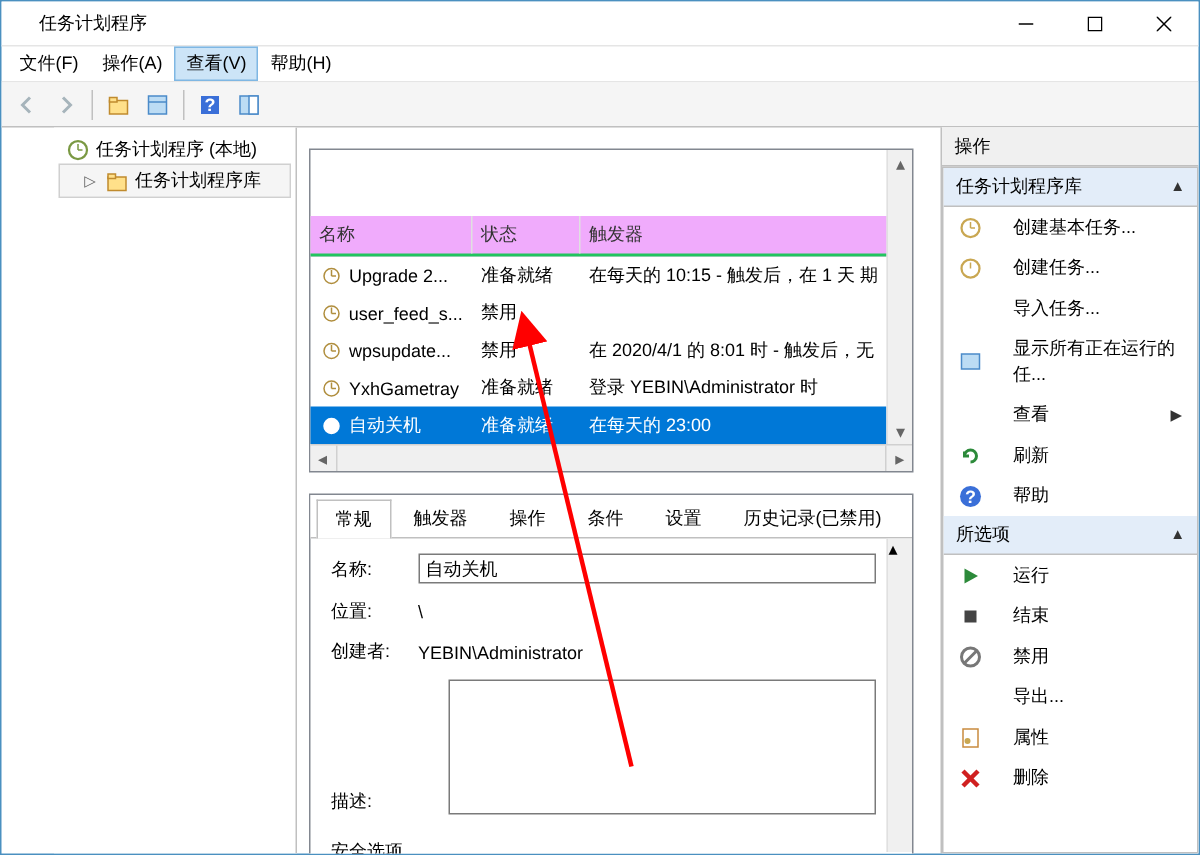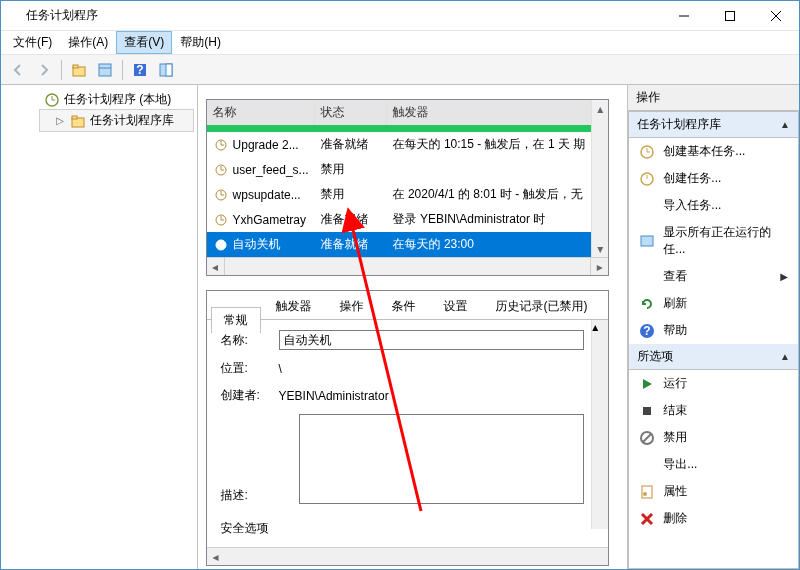--- a/index.html
+++ b/index.html
@@ -19,57 +19,57 @@
 .toolbar .tbtn.disabled { opacity: 0.4; }
 
 .main { display: flex; height: calc(100% - 84px); }
 .left-pane { width: 186px; border-right: 1px solid #c0c0c0; padding: 4px; background: #fff; margin-left: 35px; }
 .tree-item { display: flex; align-items: center; gap: 4px; padding: 2px 4px; }
 .tree-item .exp { width: 12px; text-align: center; color: #666; font-size: 10px; }
 .tree-item.selected { background: #f5f5f5; outline: 1px solid #d0d0d0; }
 
 .center-pane { flex: 1; display: flex; flex-direction: column; border-right: 1px solid #c0c0c0; padding: 14px 18px 14px 8px; gap: 14px; }
 .task-list { border: 1px solid #828790; background: #fff; position: relative; }
-.list-header { display: flex; border-bottom: 7px solid #22c55e; background: #e5e5e5; }
+.list-header { display: flex; border-bottom: 2px solid #22c55e; background: #f0abfc; margin-top: 44px; }
 .list-header .col { padding: 4px 6px; border-right: 1px solid #e0e0e0; color: #333; }
 .col-name { width: 108px; } .col-status { width: 72px; } .col-trigger { flex: 1; }
 .list-body { }
 .list-row { display: flex; padding: 2px 0; }
 .list-row .cell { padding: 2px 6px; white-space: nowrap; overflow: hidden; display: flex; align-items: center; gap: 4px; }
 .list-row .cell.col-name { width: 108px; }
 .list-row .cell.col-status { width: 72px; }
 .list-row .cell.col-trigger { flex: 1; }
 .list-row.selected { background: #0078d7; color: #fff; }
 .sbar { height: 18px; border-top: 1px solid #d0d0d0; background: #f0f0f0; display: flex; }
 .sbar .left-arr, .sbar .right-arr { width: 18px; display: flex; align-items: center; justify-content: center; color: #666; border-right: 1px solid #d0d0d0; }
 .sbar .right-arr { border-right: none; border-left: 1px solid #d0d0d0; }
 .sbar .track { flex: 1; position: relative; }
 .vscroll { position: absolute; right: 0; top: 0; bottom: 18px; width: 17px; background: #f0f0f0; border-left: 1px solid #e0e0e0; }
 .vscroll .arr { height: 17px; display: flex; align-items: center; justify-content: center; color: #666; }
 
 .detail-panel { border: 1px solid #828790; background: #fff; flex: 1; display: flex; flex-direction: column; }
 .tabs { display: flex; padding: 2px 4px 0 4px; border-bottom: 1px solid #c0c0c0; background: #fff; }
 .tab { padding: 4px 12px; border: 1px solid transparent; border-bottom: none; margin-right: 2px; }
-.tab.active { border-color: #c0c0c0; background: #fff; position: relative; top: 14px; }
+.tab.active { border-color: #c0c0c0; background: #fff; position: relative; top: 1px; }
 .tab-content { padding: 10px 14px; display: flex; flex-direction: column; gap: 10px; flex: 1; position: relative; }
 .field-row { display: flex; align-items: center; gap: 8px; }
 .field-row .label { width: 50px; color: #000; }
 .field-row input { flex: 1; border: 1px solid #7a7a7a; padding: 2px 4px; background: #fff; font-size: 12px; }
 .field-row .static { flex: 1; }
 .field-row textarea { flex: 1; height: 90px; border: 1px solid #7a7a7a; resize: none; background: #fff; font-size: 12px; padding: 2px 4px; }
 .detail-vscroll { position: absolute; right: 0; top: 0; bottom: 18px; width: 17px; background: #f0f0f0; border-left: 1px solid #e0e0e0; }
 .detail-sbar { height: 18px; border-top: 1px solid #d0d0d0; background: #f0f0f0; display:flex; }
 .bottom-line { padding-top: 6px; color: #000; }
 
 .right-pane { width: 198px; background: #fff; padding: 0; display: flex; flex-direction: column; border-top: none; }
 .actions-header { background: #f0f0f0; border-bottom: 1px solid #c0c0c0; padding: 4px 8px; font-weight: normal; }
 .actions-body { flex: 1; border: 1px solid #c0c0c0; margin: 0 0 0 0; overflow: hidden; }
 .section-title { background: #e3edf9; padding: 4px 8px; display: flex; align-items: center; justify-content: space-between; border-bottom: 1px solid #c0c0c0; }
 .section-title .collapse { color: #333; font-size: 10px; }
-.action-item { display: flex; align-items: center; gap: 8px; padding: 5px 10px; }
+.action-item { display: flex; align-items: center; gap: 20px; padding: 5px 10px; }
 .action-item .arrow { color: #333; font-size: 10px; }
 .ic { width: 16px; height: 16px; display: inline-flex; align-items: center; justify-content: center; }
 
 .arrow-annotation { position: absolute; pointer-events: none; z-index: 100; }
 
 svg { display: block; }
 </style>
 </head>
 <body>
 

